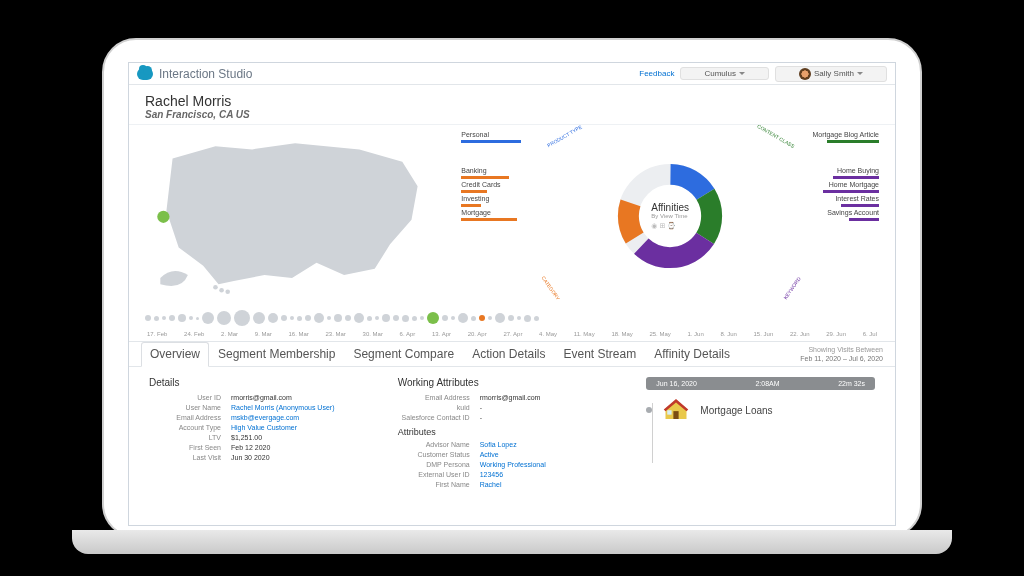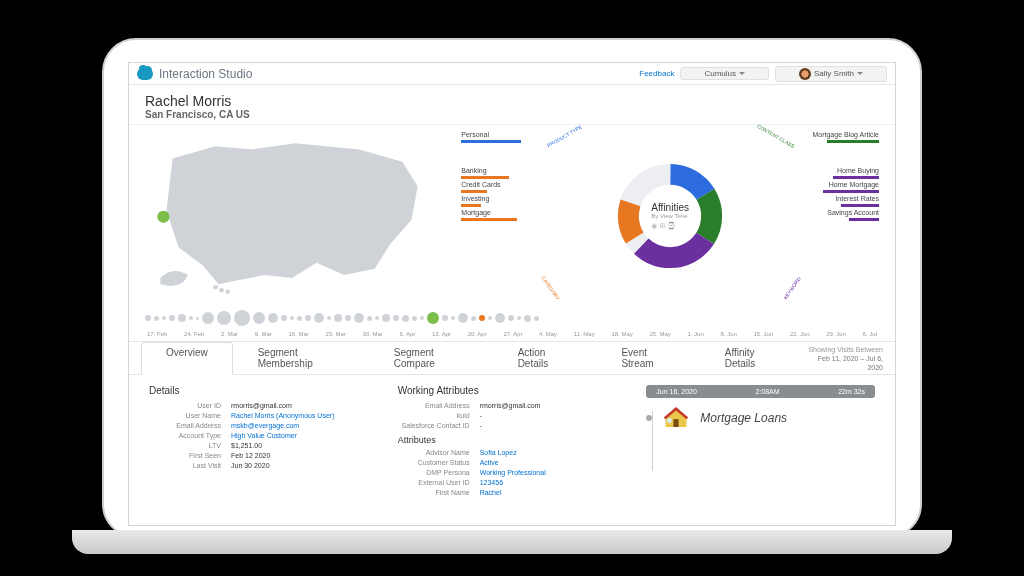--- a/index.html
+++ b/index.html
@@ -72,21 +72,21 @@
     border-radius:3px;padding:1px 23px;font-size:8px;color:#555;
   }
   .caret{border:3px solid transparent;border-top-color:#888;margin-top:3px;}
   .avatar{width:12px;height:12px;border-radius:50%;background:radial-gradient(circle,#e7a06b 40%,#5f3d1e 45%);}
   
   .hdr{
     padding:8px 16px 4px;
     border-bottom:1px solid #eef1f4;
   }
   .hdr h1{font-size:14px;font-weight:400;color:#333;}
-  .hdr .loc{font-size:10px;color:#666;font-weight:600;}
+  .hdr .loc{font-size:10px;color:#666;font-weight:600;font-style:italic;}
   
   .mainrow{display:flex;padding:6px 16px 0;gap:10px;}
   .mapwrap{flex:1.1;}
   .us-map{width:100%;height:auto;}
   .affinities{flex:1.5;display:flex;gap:6px;}
   .aff-col{display:flex;flex-direction:column;gap:2px;font-size:7px;min-width:70px;}
   .aff-col.right{text-align:right;align-items:flex-end;}
   .aff-label{white-space:nowrap;}
   .aff-bar{height:3px;width:60px;}
   .donut-wrap{flex:1;display:flex;align-items:center;justify-content:center;position:relative;}
@@ -100,21 +100,21 @@
   .tl-track{display:flex;align-items:center;gap:3px;height:26px;}
   .tl-bubble{border-radius:50%;background:#cfd3d8;}
   .tl-axis{display:flex;justify-content:space-between;font-size:6px;color:#999;padding:0 2px;}
   
   .tabrow{
     display:flex;align-items:center;
     border-top:1px solid #e2e6ea;border-bottom:1px solid #e2e6ea;
     padding:0 12px;margin-top:4px;
   }
   .tabs{display:flex;}
-  .tab{padding:4px 24px;font-size:10px;color:#555;border:1px solid transparent;}
+  .tab{padding:4px 8px;font-size:12px;color:#555;border:1px solid transparent;}
   .tab.active{border:1px solid #dcdfe3;border-bottom-color:#fff;background:#fff;margin-bottom:-1px;border-radius:3px 3px 0 0;}
   .showing{font-size:7px;color:#777;text-align:right;line-height:1.3;}
   .showing .lbl{color:#999;}
   
   .content{display:flex;padding:10px 20px;gap:20px;flex:1;overflow:hidden;}
   .panel{flex:1;}
   .panel h3{font-size:10px;font-weight:400;color:#333;margin-bottom:6px;}
   .panel h4{font-size:9px;font-weight:400;color:#333;margin:6px 0 4px;}
   .kv{display:flex;gap:10px;font-size:7px;margin-bottom:3px;}
   .kv .k{width:72px;text-align:right;color:#888;}
@@ -123,21 +123,21 @@
   
   .visit-hdr{
     background:#8a8d90;color:#fff;border-radius:3px;
     display:flex;justify-content:space-between;
     padding:3px 10px;font-size:7px;margin-bottom:8px;
   }
   .visit-item{display:flex;align-items:center;gap:10px;margin:8px 0;}
   .visit-line{width:1px;background:#d0d0d0;height:60px;position:absolute;left:6px;top:26px;}
   .visit-dot{width:6px;height:6px;border-radius:50%;background:#a8acb0;flex:none;}
   .visit-icon{width:28px;height:24px;flex:none;}
-  .visit-text{font-size:12px;color:#444;font-style:italic;}
+  .visit-text{font-size:10px;color:#444;}
   .panel.visit{position:relative;}
 </style>
 </head>
 <body>
 
 <div class="laptop">
   <div class="screen">
 
     <div class="topbar">
       <div class="cloud-logo"></div>

